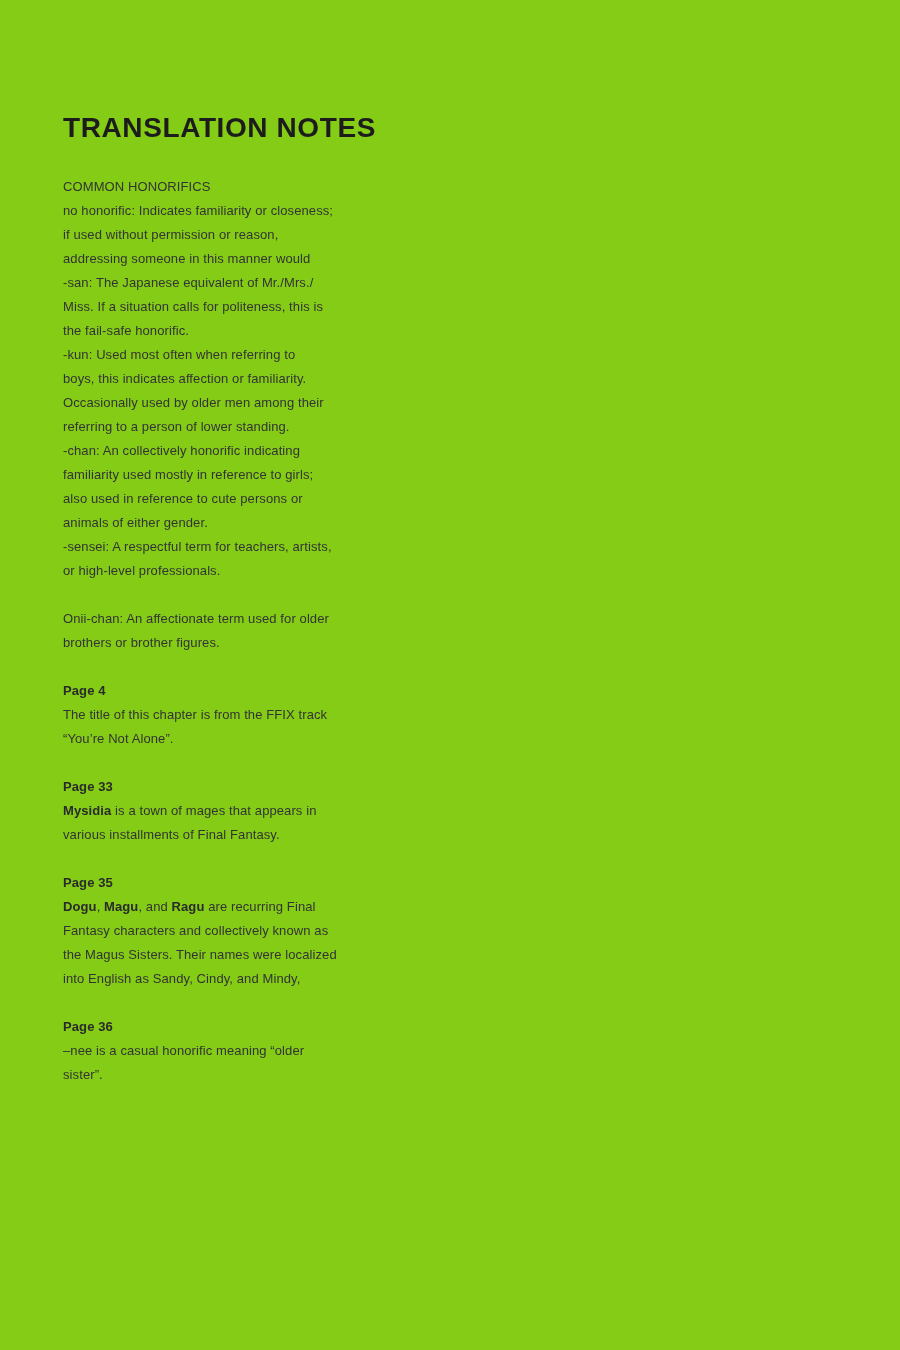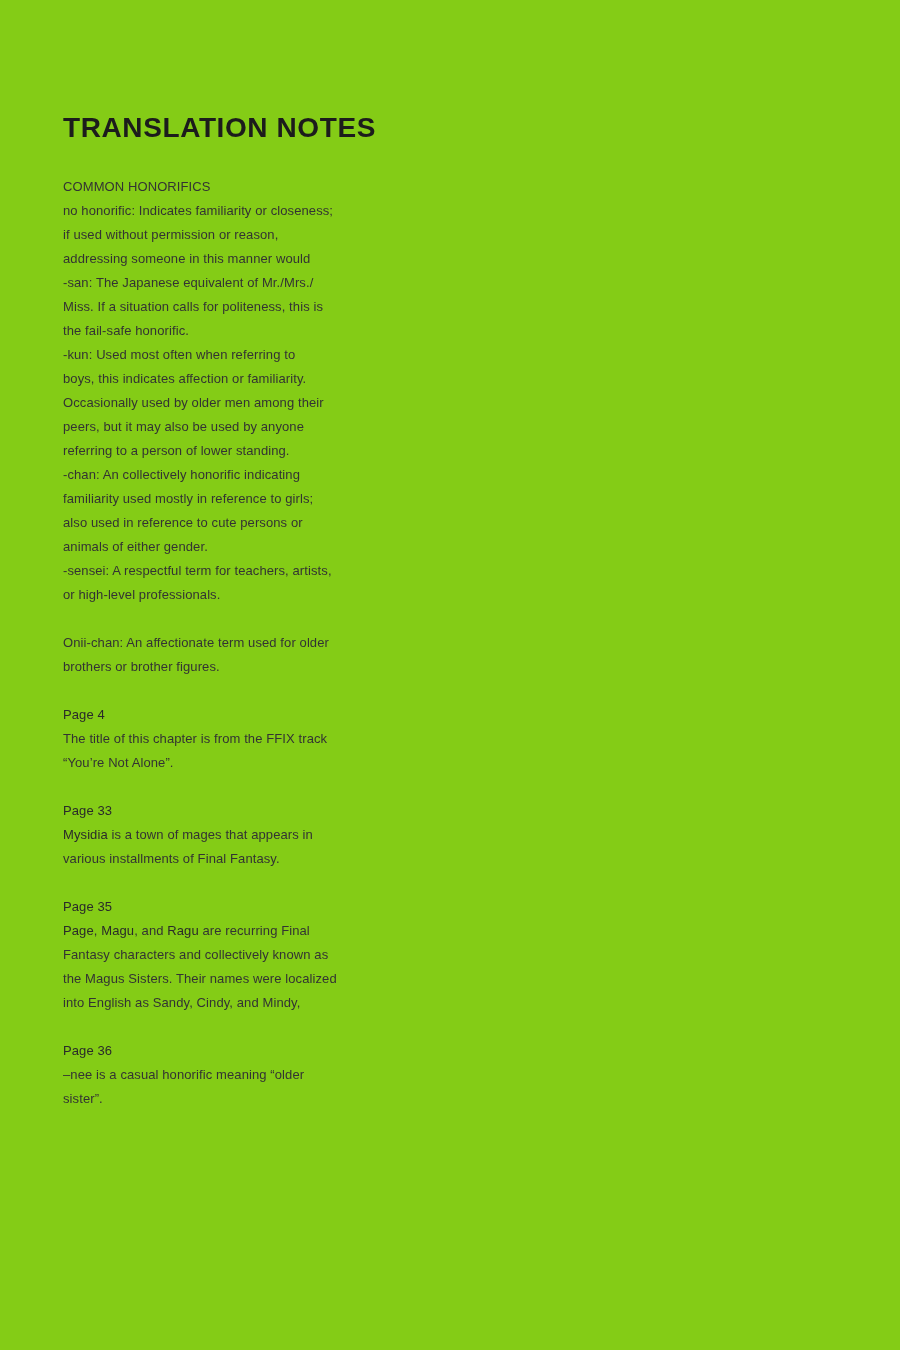--- a/index.html
+++ b/index.html
@@ -34,40 +34,39 @@
     margin: 0 0 24px 0;
   }
   .line {
     font-size: 13px;
     line-height: 24px;
     white-space: nowrap;
     letter-spacing: 0.1px;
   }
   .run-r { font-style: normal; font-weight: 400; }
   .run-i { font-weight: 400; }
-  .run-b { font-style: normal; font-weight: 400; color: #2a2a2a; }
+  .run-b { font-style: normal; font-weight: 700; color: #2a2a2a; }
 </style>
 </head>
 <body>
 
 <div class="page">
   <h1 class="title">TRANSLATION NOTES</h1>
   <div class="content">
       <div class="section">
         <div class="line"><span class="run-r">COMMON HONORIFICS</span></div>
         <div class="line"><span class="run-r">no honorific: Indicates familiarity or closeness;</span></div>
         <div class="line"><span class="run-r">if used without permission or reason,</span></div>
         <div class="line"><span class="run-r">addressing someone in this manner would</span></div>
         <div class="line"><span class="run-i">-san</span><span class="run-r">: The Japanese equivalent of Mr./Mrs./</span></div>
         <div class="line"><span class="run-r">Miss. If a situation calls for politeness, this is</span></div>
         <div class="line"><span class="run-r">the fail-safe honorific.</span></div>
         <div class="line"><span class="run-i">-kun</span><span class="run-r">: Used most often when referring to</span></div>
         <div class="line"><span class="run-r">boys, this indicates affection or familiarity.</span></div>
         <div class="line"><span class="run-r">Occasionally used by older men among their</span></div>
-        <div class="line"><span class="run-r">peers, but it may also be used by anyone</span></div>
         <div class="line"><span class="run-r">referring to a person of lower standing.</span></div>
         <div class="line"><span class="run-i">-chan</span><span class="run-r">: An collectively honorific indicating</span></div>
         <div class="line"><span class="run-r">familiarity used mostly in reference to girls;</span></div>
         <div class="line"><span class="run-r">also used in reference to cute persons or</span></div>
         <div class="line"><span class="run-r">animals of either gender.</span></div>
         <div class="line"><span class="run-i">-sensei</span><span class="run-r">: A respectful term for teachers, artists,</span></div>
         <div class="line"><span class="run-r">or high-level professionals.</span></div>
       </div>
       <div class="section">
         <div class="line"><span class="run-r">O</span><span class="run-i">nii-chan</span><span class="run-r">: An affectionate term used for older</span></div>
@@ -78,21 +77,21 @@
         <div class="line"><span class="run-r">The title of this chapter is from the FFIX track</span></div>
         <div class="line"><span class="run-r">“You’re Not Alone”.</span></div>
       </div>
       <div class="section">
         <div class="line"><span class="run-b">Page 33</span></div>
         <div class="line"><span class="run-b">Mysidia</span><span class="run-r"> is a town of mages that appears in</span></div>
         <div class="line"><span class="run-r">various installments of Final Fantasy.</span></div>
       </div>
       <div class="section">
         <div class="line"><span class="run-b">Page 35</span></div>
-        <div class="line"><span class="run-b">Page</span><span class="run-r">, </span><span class="run-b">Magu</span><span class="run-r">, and </span><span class="run-b">Ragu</span><span class="run-r"> are recurring Final</span></div>
+        <div class="line"><span class="run-b">Dogu</span><span class="run-r">, </span><span class="run-b">Magu</span><span class="run-r">, and </span><span class="run-b">Ragu</span><span class="run-r"> are recurring Final</span></div>
         <div class="line"><span class="run-r">Fantasy characters and collectively known as</span></div>
         <div class="line"><span class="run-r">the Magus Sisters. Their names were localized</span></div>
         <div class="line"><span class="run-r">into English as Sandy, Cindy, and Mindy,</span></div>
       </div>
       <div class="section">
         <div class="line"><span class="run-b">Page 36</span></div>
         <div class="line"><span class="run-r">–</span><span class="run-i">nee</span><span class="run-r"> is a casual honorific meaning “older</span></div>
         <div class="line"><span class="run-r">sister”.</span></div>
       </div>
     </div>

